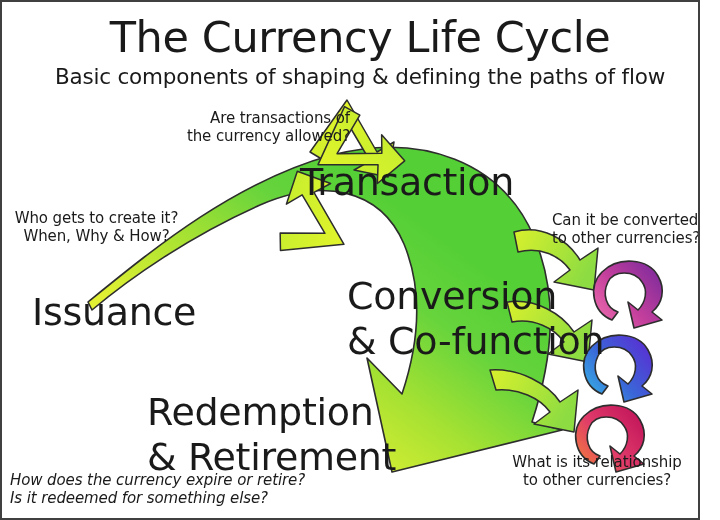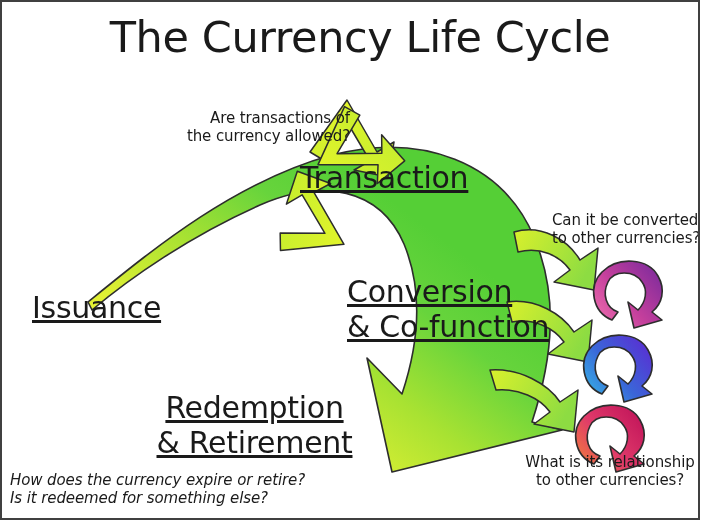--- a/index.html
+++ b/index.html
@@ -39,23 +39,22 @@
     letter-spacing: -0.4px;
   }
   #subtitle {
     left: 0; top: 62px;
     width: 716px;
     text-align: center;
     font-size: 21.5px;
     letter-spacing: -0.2px;
   }
   .stage-label {
-    font-size: 30px;
+    font-size: 38px;
     letter-spacing: -0.3px;
-    text-decoration: underline;
   }
   .question {
     font-size: 15px;
     letter-spacing: -0.1px;
   }
   #label-issuance { left: 30px; top: 288px; }
   #label-transaction { left: 298px; top: 158px; }
   #label-conversion {
     left: 345px; top: 272px;
     width: 200px;
@@ -80,21 +79,21 @@
     left: 408px; top: 108px;
     width: 185px;
     text-align: center;
   }
   #q-conversion {
     left: 550px; top: 210px;
     width: 160px;
     text-align: left;
   }
   #q-relationship {
-    left: 508px; top: 452px;
+    left: 495px; top: 452px;
     width: 200px;
     text-align: center;
   }
   #q-redemption {
     left: 8px; top: 470px;
     width: 290px;
     font-style: italic;
   }
 </style>
 </head>
@@ -237,28 +236,31 @@
                C 598 398, 628 400, 638 418
                C 646 432, 642 446, 632 454
                L 642 462 L 614 470 L 608 444 L 618 452
                C 626 444, 628 432, 622 424
                C 614 412, 594 412, 588 424
                C 582 436, 586 450, 598 454 Z" fill="url(#spiral3)" stroke="#2d2d2d" stroke-width="1.6" stroke-linejoin="round"></path>
     </g>
   </svg>
 
   <div class="txt" id="title">The Currency Life Cycle</div>
+  <div class="txt" id="subtitle">Basic components of shaping &amp; defining the paths of flow</div>
 
   <div class="txt stage-label" id="label-issuance">Issuance</div>
   <div class="txt stage-label" id="label-transaction">Transaction</div>
   <div class="txt stage-label" id="label-conversion">Conversion
 &amp; Co-function</div>
   <div class="txt stage-label" id="label-redemption">Redemption
 &amp; Retirement</div>
 
+  <div class="txt question" id="q-issuance">Who gets to create it?
+When, Why &amp; How?</div>
   <div class="txt question" id="q-transaction-left">Are transactions of
 the currency allowed?</div>
   <div class="txt question" id="q-conversion">Can it be converted
 to other currencies?</div>
   <div class="txt question" id="q-relationship">What is its relationship
 to other currencies?</div>
   <div class="txt question" id="q-redemption">How does the currency expire or retire?
 Is it redeemed for something else?</div>
 
 </div>

